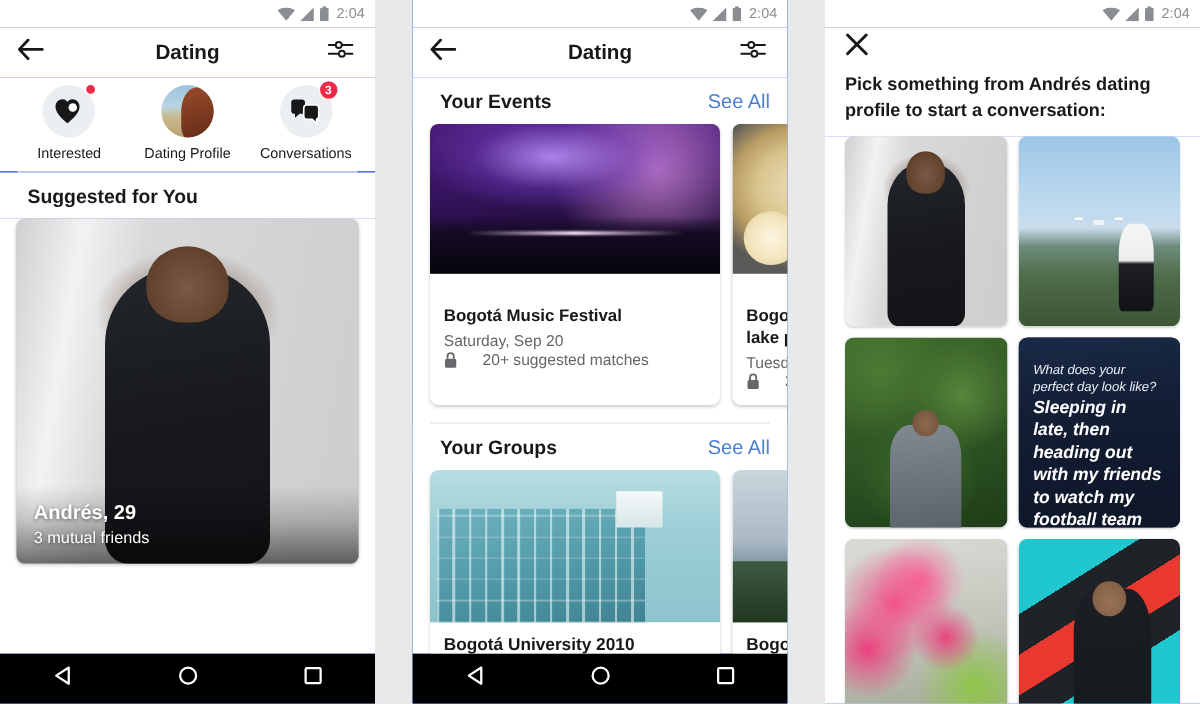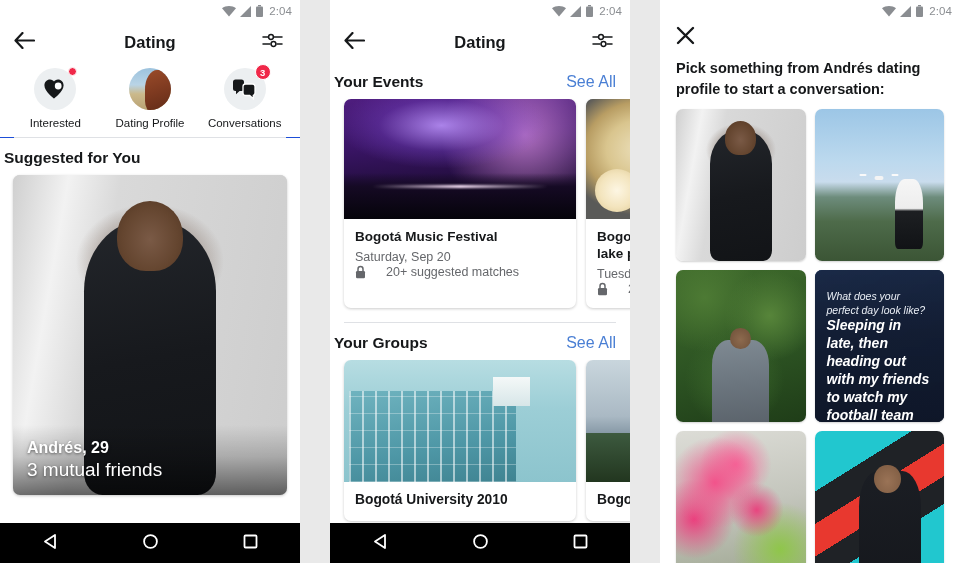--- a/index.html
+++ b/index.html
@@ -129,21 +129,21 @@
     border: 1.5px solid #fff;
     padding: 0 3px;
   }
 
   .divider {
     height: 1px;
     background: #dfe1e5;
     margin: 0 14px;
   }
   .section-head {
-    padding: 11px 14px 8px 4px;
+    padding: 11px 14px 8px 22px;
     display: flex;
     align-items: baseline;
     justify-content: space-between;
     background: #fff;
   }
   .section-title {
     font-size: 15.5px;
     font-weight: bold;
     color: #16181a;
   }
@@ -151,55 +151,55 @@
     font-size: 16px;
     color: #4a7fd4;
     cursor: pointer;
   }
 
   
   .suggest-wrap { padding: 0 13px; background: #fff; flex: 1; }
   .suggest-card {
     position: relative;
     width: 100%;
-    height: 320px;
+    height: 276px;
     border-radius: 7px;
     overflow: hidden;
     background: #cfcfcf;
     box-shadow: 0 1px 3px rgba(0,0,0,.22);
     cursor: pointer;
   }
   .suggest-overlay {
     position: absolute;
     left: 0; right: 0; bottom: 0;
     padding: 14px;
     background: linear-gradient(to top, rgba(0,0,0,.55) 0%, rgba(0,0,0,.18) 55%, rgba(0,0,0,0) 100%);
     color: #fff;
   }
   .suggest-name { font-size: 16px; font-weight: bold; text-shadow: 0 1px 3px rgba(0,0,0,.55); }
-  .suggest-sub  { font-size: 19px; margin-top: 2px; text-shadow: 0 1px 3px rgba(0,0,0,.55); }
+  .suggest-sub  { font-size: 13px; margin-top: 2px; text-shadow: 0 1px 3px rgba(0,0,0,.55); }
 
   
   .scroll-body { flex: 1; overflow: hidden; background: #fff; }
   .carousel {
     display: flex;
     gap: 10px;
     padding: 0 14px 14px 14px;
     overflow: hidden;
   }
   .ecard {
     flex: 0 0 232px;
     border-radius: 7px;
     background: #fff;
     box-shadow: 0 1px 3px rgba(0,0,0,.2);
     overflow: hidden;
   }
   .ecard.clipped { flex: 0 0 110px; }
   .ecard-img { height: 120px; width: 100%; position: relative; overflow: hidden; }
-  .ecard-body { padding: 10px 11px 12px 11px; }
+  .ecard-body { padding: 26px 11px 12px 11px; }
   .ecard-title { font-size: 13.5px; font-weight: bold; color: #16181a; line-height: 1.25; }
   .ecard-date  { font-size: 12.5px; color: #65676b; margin-top: 4px; }
   .ecard-meta  { display: flex; align-items: center; gap: 20px; margin-top: 1px; }
   .ecard-meta-text { font-size: 12.5px; color: #65676b; }
 
   .gcard {
     flex: 0 0 232px;
     border-radius: 7px;
     background: #fff;
     box-shadow: 0 1px 3px rgba(0,0,0,.2);

